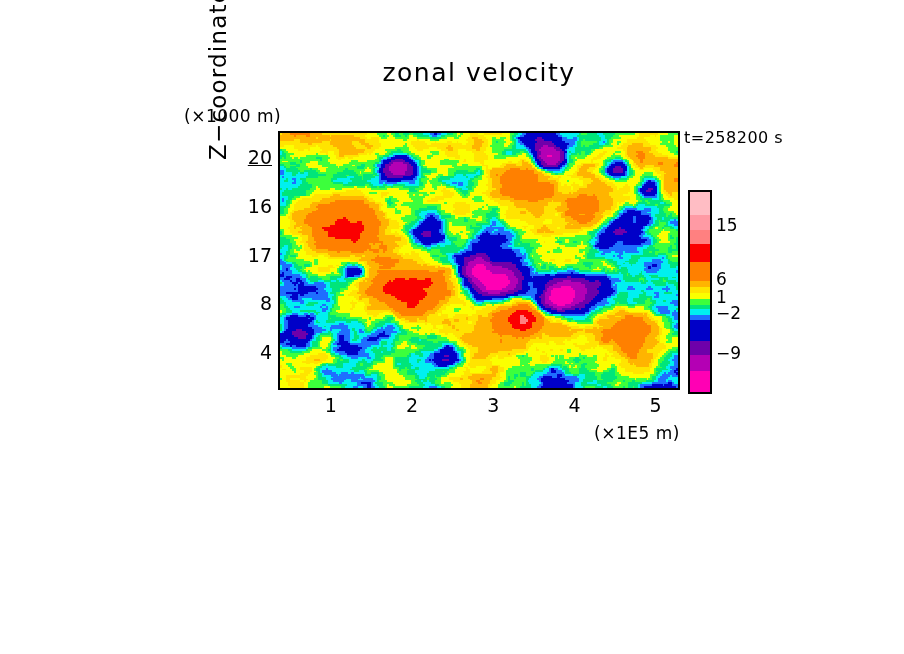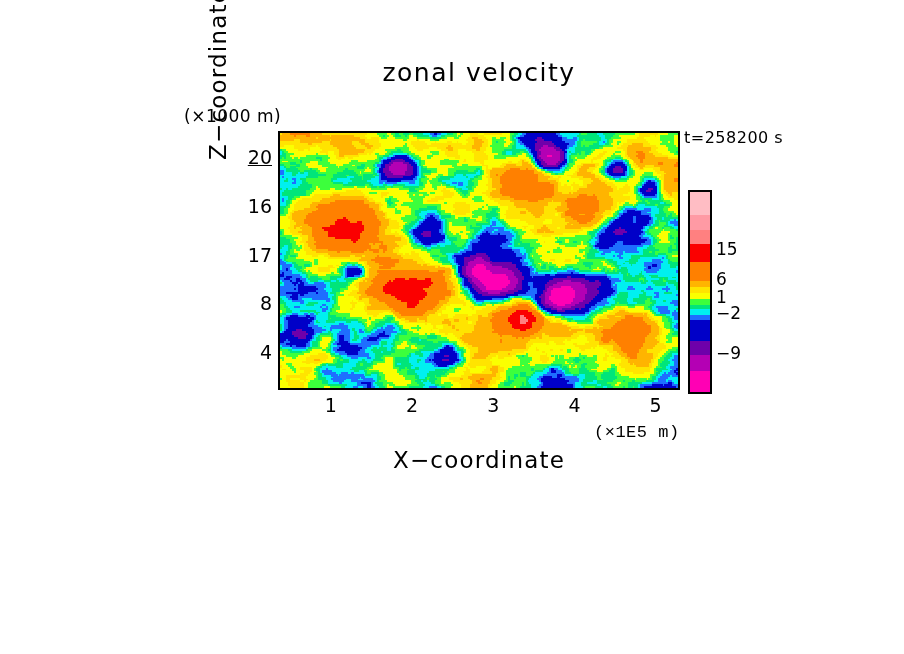--- a/index.html
+++ b/index.html
@@ -124,21 +124,20 @@
     transform-origin: left top;
   }
 
   .x-unit {
     position: absolute;
     left: 570px;
     top: 423px;
     font-size: 17px;
     letter-spacing: 0.5px;
     white-space: nowrap;
-    font-family: Liberation Mono, monospace;
   }
 
   
   .time-annot {
     position: absolute;
     left: 660px;
     top: 128px;
     font-size: 16px;
     letter-spacing: 0.5px;
     white-space: nowrap;
@@ -213,21 +212,20 @@
       <div class="ytick" style="top: 210.349px;">4</div>
     </div>
   <div id="xtick-wrap">
       <div class="xtick" style="left: 52.7879px;">1</div>
       <div class="xtick" style="left: 134px;">2</div>
       <div class="xtick" style="left: 215.212px;">3</div>
       <div class="xtick" style="left: 296.424px;">4</div>
       <div class="xtick" style="left: 377.636px;">5</div>
     </div>
 
-  <div class="axis-title-x">X−coordinate</div>
   <div class="axis-title-y">Z−coordinate</div>
   <div class="x-unit">(×1E5 m)</div>
 
   <div id="colorbar">
       <div class="cb-band" style="background: rgb(255, 189, 196); height: 22.6087px;"></div>
       <div class="cb-band" style="background: rgb(255, 154, 164); height: 15.6522px;"></div>
       <div class="cb-band" style="background: rgb(255, 128, 128); height: 13.913px;"></div>
       <div class="cb-band" style="background: rgb(251, 0, 0); height: 17.3913px;"></div>
       <div class="cb-band" style="background: rgb(255, 128, 0); height: 19.1304px;"></div>
       <div class="cb-band" style="background: rgb(255, 180, 0); height: 6.08696px;"></div>
@@ -236,20 +234,20 @@
       <div class="cb-band" style="background: rgb(60, 255, 60); height: 6.08696px;"></div>
       <div class="cb-band" style="background: rgb(0, 229, 122); height: 4.34783px;"></div>
       <div class="cb-band" style="background: rgb(0, 240, 240); height: 5.21739px;"></div>
       <div class="cb-band" style="background: rgb(30, 110, 255); height: 5.21739px;"></div>
       <div class="cb-band" style="background: rgb(0, 0, 200); height: 20.8696px;"></div>
       <div class="cb-band" style="background: rgb(110, 0, 170); height: 14.7826px;"></div>
       <div class="cb-band" style="background: rgb(180, 0, 180); height: 15.6522px;"></div>
       <div class="cb-band" style="background: rgb(255, 0, 180); height: 20.8696px;"></div>
     </div>
   <div id="cb-labels">
-      <div class="cb-label" style="top: 49px;">15</div>
+      <div class="cb-label" style="top: 25px;">15</div>
       <div class="cb-label" style="top: 78.6957px;">6</div>
       <div class="cb-label" style="top: 96.9565px;">1</div>
       <div class="cb-label" style="top: 112.609px;">−2</div>
       <div class="cb-label" style="top: 153.478px;">−9</div>
     </div>
 
 </div>
 
 </body></html>

